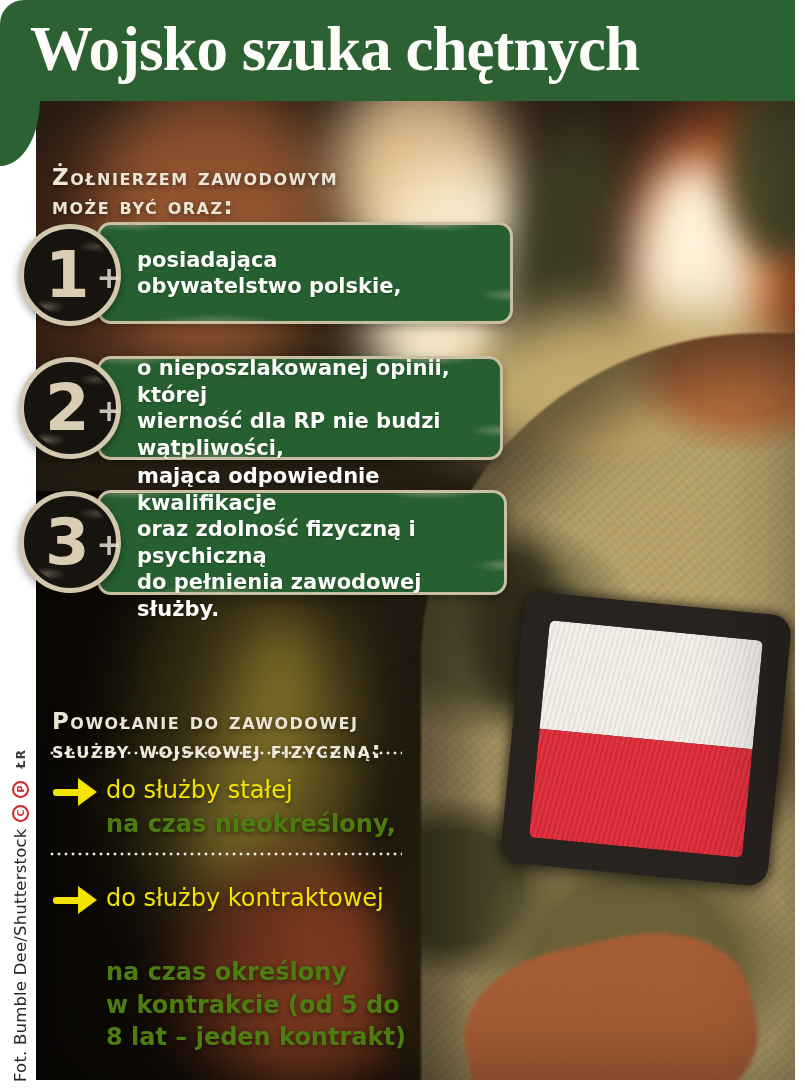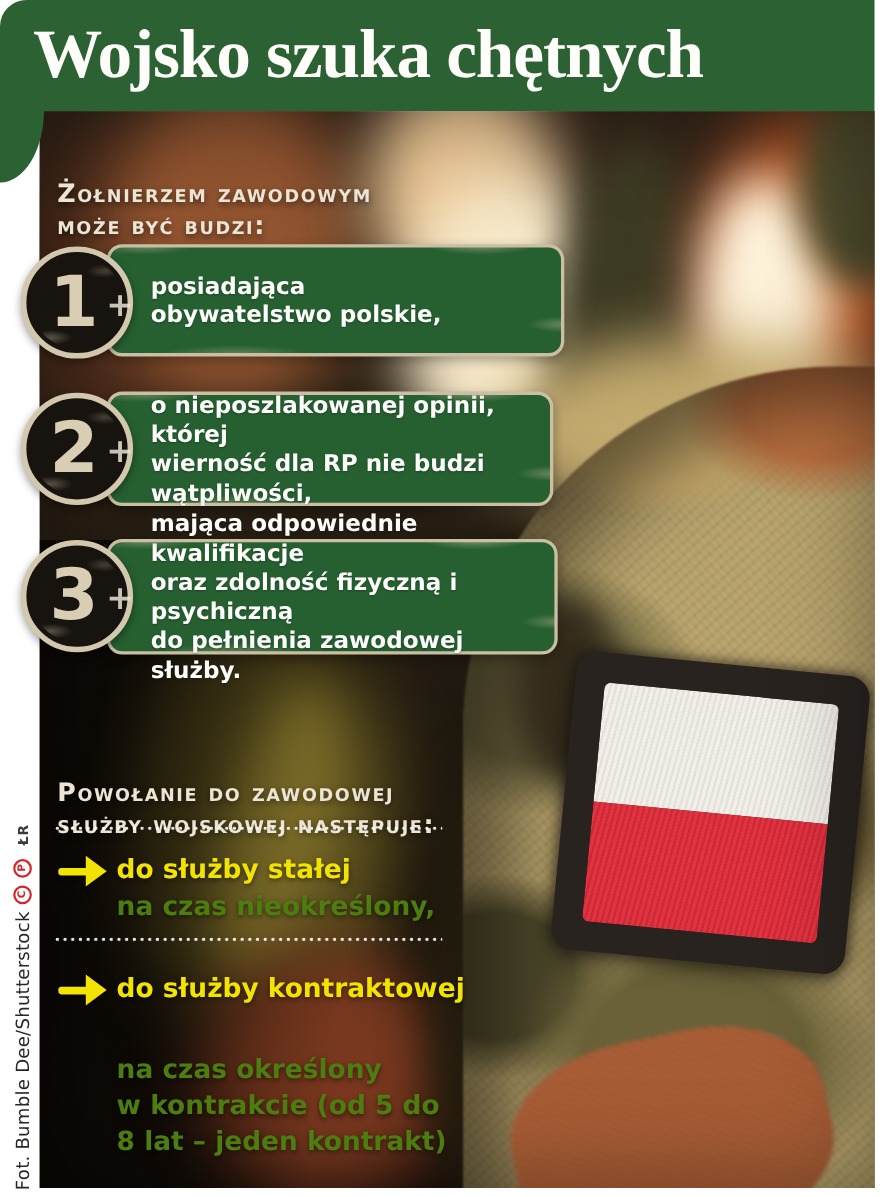--- a/index.html
+++ b/index.html
@@ -113,21 +113,21 @@
     background-image:radial-gradient(circle at 2px 2px,rgba(255,255,255,.9) 1.3px,rgba(255,255,255,0) 1.7px);
     background-size:7px 4px;background-repeat:repeat-x;
   }
   .dot1{top:751px;} .dot2{top:852px;}
   
   .arrow{position:absolute;left:53px;width:44px;height:30px;z-index:5;filter:drop-shadow(0 2px 2px rgba(0,0,0,.4));}
   .arrow::before{content:'';position:absolute;left:0;top:12px;width:30px;height:7px;background:#f2e300;border-radius:3px;}
   .arrow::after{content:'';position:absolute;left:25px;top:1px;width:0;height:0;
     border-left:19px solid #f2e300;border-top:14px solid transparent;border-bottom:14px solid transparent;}
   .ar1{top:777px;} .ar2{top:885px;}
-  .hl{position:absolute;left:106px;font-size:24px;font-weight:bold;color:#f2e300;z-index:5;
+  .hl{position:absolute;left:106px;font-size:24px;font-weight:normal;color:#f2e300;z-index:5;
     text-shadow:0 2px 5px rgba(0,0,0,.5);white-space:nowrap;}
   .hl1{top:776px;} .hl2{top:884px;}
   .rest{position:absolute;left:106px;font-size:24px;font-weight:bold;color:#4d7c0f;z-index:5;
     line-height:32.5px;text-shadow:0 2px 5px rgba(0,0,0,.5);white-space:nowrap;}
   .rest1{top:808px;} .rest2{top:916px;margin-top:40px;}
   
   .credit{
     position:absolute;left:4px;top:1082px;width:352px;height:32px;z-index:6;
     transform:rotate(-90deg);transform-origin:0 0;
     display:flex;align-items:center;white-space:nowrap;
@@ -172,21 +172,21 @@
     </div>
   </div>
 
   <header class="banner">
     <h1>Wojsko szuka chętnych</h1>
   </header>
   <div class="banner-tail"></div>
 
   <div class="ovl sec-heading h-elig">
     <div>Żołnierzem zawodowym</div>
-    <div>może być budzi:</div>
+    <div>może być oraz:</div>
   </div>
 
   <div class="circle c1">
     <span class="num">1</span>
     <span class="plus">+</span>
   </div>
   <div class="gbox bx1">
     <div>posiadająca</div>
     <div>obywatelstwo polskie,</div>
   </div>
@@ -206,21 +206,21 @@
     <span class="plus">+</span>
   </div>
   <div class="gbox bx3">
     <div>mająca odpowiednie kwalifikacje</div>
     <div>oraz zdolność fizyczną i psychiczną</div>
     <div>do pełnienia zawodowej służby.</div>
   </div>
 
   <div class="ovl sec-heading h-appt">
     <div>Powołanie do zawodowej</div>
-    <div>służby wojskowej następuje:</div>
+    <div>służby wojskowej fizyczną:</div>
   </div>
 
   <div class="dotted dot1"></div>
 
   <div class="arrow ar1"></div>
   <div class="hl hl1">do służby stałej</div>
   <div class="rest rest1">
     <div>na czas nieokreślony,</div>
   </div>
 

